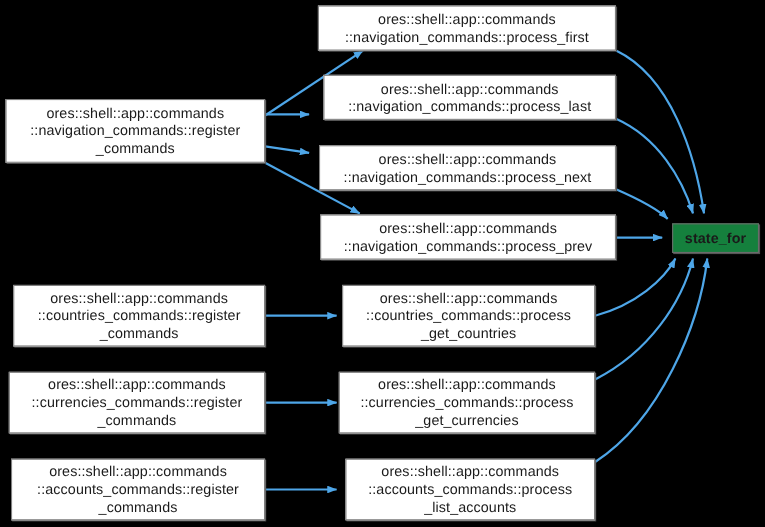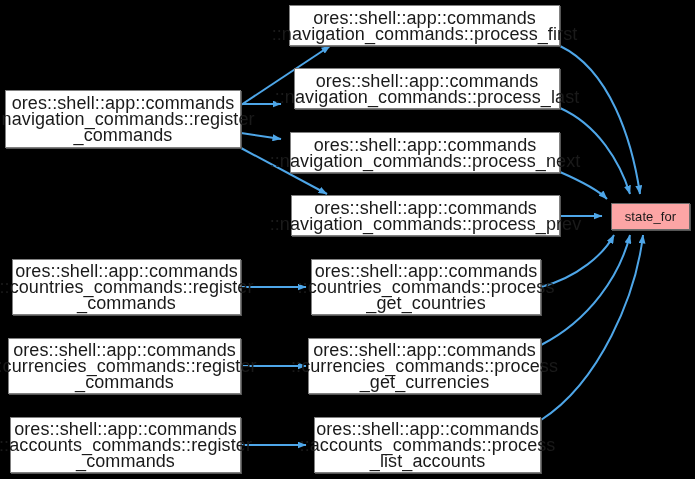--- a/index.html
+++ b/index.html
@@ -27,26 +27,27 @@
     box-sizing: border-box;
     background: #ffffff;
     border: 1px solid #808080;
     box-shadow: 1px 1px 0 0 #555555;
     display: flex;
     align-items: center;
     justify-content: center;
     z-index: 5;
   }
   .node-box.focus {
-    background: #fca5a5;
+    background: #15803d;
     border: 1px solid #6b6b6b;
+    font-weight: bold;
   }
   .node-label {
     color: #1a1a1a;
-    font-size: 18px;
+    font-size: 13px;
     line-height: 16px;
     text-align: center;
     white-space: pre;
     letter-spacing: 0.1px;
     font-family: "Liberation Sans", sans-serif;
   }
   .node-box.focus .node-label {
     font-size: 13px;
   }
 </style>

